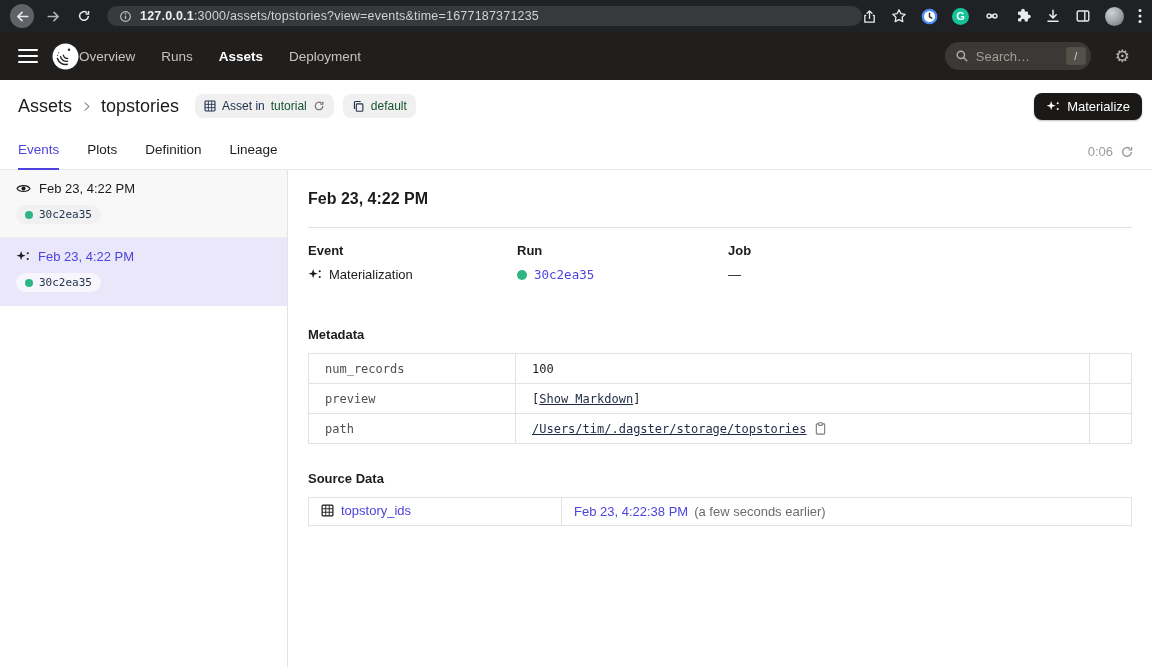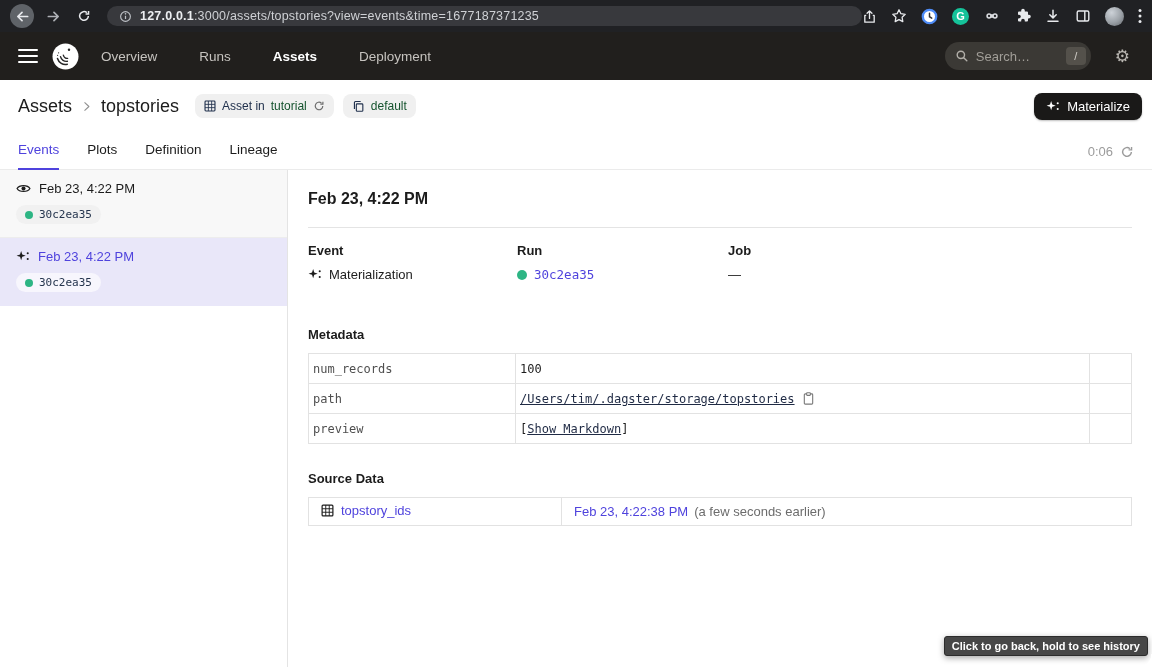--- a/index.html
+++ b/index.html
@@ -20,21 +20,21 @@
   .chrome-right { display:flex; align-items:center; margin-left:auto; gap:14px; }
   .cicon { display:flex; align-items:center; justify-content:center; color:#e8eaed; }
   .ext-grammarly { width:17px; height:17px; border-radius:50%; background:#15c39a; color:#fff; font-size:11px; font-weight:bold; display:flex; align-items:center; justify-content:center; }
   .avatar { width:19px; height:19px; border-radius:50%; background:radial-gradient(circle at 35% 30%, #cdd2d8 0%, #9aa0a6 55%, #62666b 100%); }
 
   
   .dagnav { height:48px; background:#211f1d; display:flex; align-items:center; padding:0 18px; }
   .hamburger { display:flex; flex-direction:column; gap:3.5px; width:20px; cursor:pointer; }
   .hamburger span { height:2.5px; background:#fff; border-radius:1px; }
   .daglogo { margin-left:14px; display:flex; }
-  .navlinks { display:flex; align-items:center; gap:42px; margin-left:22px; }
+  .navlinks { display:flex; align-items:center; gap:26px; }
   .navlink { font-size:13.5px; color:#c6c3bf; cursor:pointer; }
   .navlink.active { color:#fff; font-weight:bold; }
   .dagsearch { margin-left:auto; width:146px; height:28px; border-radius:14px; background:#3b3935; display:flex; align-items:center; padding:0 5px 0 10px; }
   .dagsearch .mag { color:#b3b0aa; display:flex; margin-right:7px; }
   .dagsearch input { background:transparent; border:none; outline:none; color:#d8d5d0; font-size:13px; width:80px; font-family:"Liberation Sans",sans-serif; }
   .dagsearch input::placeholder { color:#a19e98; }
   .slashkey { margin-left:auto; width:20px; height:18px; border-radius:4px; background:#54514b; color:#d3d0ca; font-size:11px; display:flex; align-items:center; justify-content:center; }
   .gear { margin-left:24px; margin-right:4px; color:#b9b6b1; font-family:"DejaVu Sans", sans-serif; font-size:17px; line-height:1; cursor:pointer; }
 
   
@@ -77,21 +77,21 @@
   .col-event { width:209px; }
   .col-run { width:211px; }
   .collabel { font-size:13px; color:#1c1c1c; font-weight:bold; margin-bottom:9px; }
   .colval { font-size:13px; color:#1c1c1c; display:flex; align-items:center; gap:7px; }
   .runlink { font-family:"DejaVu Sans Mono", monospace; font-size:12.5px; color:#4F43DD; cursor:pointer; }
   .sparkle { display:flex; color:#1c1c1c; }
 
   .secthead { font-size:13px; font-weight:bold; color:#1c1c1c; margin-bottom:11px; }
   .metasec { margin-top:45px; }
   table.meta { width:824px; border-collapse:collapse; }
-  table.meta td { border:1px solid #e2e2e2; padding:7px 4px; font-family:"DejaVu Sans Mono", monospace; font-size:12px; height:30px; }
+  table.meta td { border:1px solid #e2e2e2; padding:7px 16px; font-family:"DejaVu Sans Mono", monospace; font-size:12px; height:30px; }
   td.mkey { width:207px; color:#4f4f4f; }
   td.mval { color:#1c1c1c; }
   td.mempty { width:42px; }
   .mlink { color:#1f2a44; text-decoration:underline; cursor:pointer; }
   .clip { display:inline-flex; color:#7a7a7a; vertical-align:-2px; margin-left:7px; cursor:pointer; }
 
   .srcsec { margin-top:27px; }
   table.src { width:824px; border-collapse:collapse; }
   table.src td { border:1px solid #e2e2e2; padding:5px 12px; font-size:13px; height:28px; }
   td.sasset { width:253px; }
@@ -377,32 +377,32 @@
       <div class="metasec">
         <div class="secthead">Metadata</div>
         <table class="meta">
           <tbody>
               <tr>
             <td class="mkey">num_records</td>
             <td class="mval">100</td>
             <td class="mempty"></td>
           </tr>
           <tr>
+            <td class="mkey">preview</td>
+            <td class="mval"><span>[</span><span class="mlink">Show Markdown</span><span>]</span></td>
+            <td class="mempty"></td>
+          </tr>
+          <tr>
             <td class="mkey">path</td>
             <td class="mval"><span class="mlink">/Users/tim/.dagster/storage/topstories</span><span class="clip">
                     <svg width="13" height="13" viewBox="0 0 14 14">
                       <rect x="2.5" y="2" width="9" height="11" rx="1" fill="none" stroke="currentColor" stroke-width="1.2"></rect>
                       <rect x="5" y=".8" width="4" height="2.8" rx=".6" fill="#fff" stroke="currentColor" stroke-width="1.2"></rect>
                     </svg>
                   </span></td>
-            <td class="mempty"></td>
-          </tr>
-          <tr>
-            <td class="mkey">preview</td>
-            <td class="mval"><span>[</span><span class="mlink">Show Markdown</span><span>]</span></td>
             <td class="mempty"></td>
           </tr>
         </tbody>
           </table>
       </div>
 
       <div class="srcsec">
         <div class="secthead">Source Data</div>
         <table class="src">
           <tbody>
@@ -421,15 +421,14 @@
             <td>
               <span class="srctime">Feb 23, 4:22:38 PM</span><span class="srcnote">(a few seconds earlier)</span>
             </td>
           </tr>
         </tbody>
           </table>
       </div>
     </div>
   </div>
 
-  <div class="tooltip">Click to go back, hold to see history</div>
   <div class="corner"></div>
 </div>
 
 </body></html>

